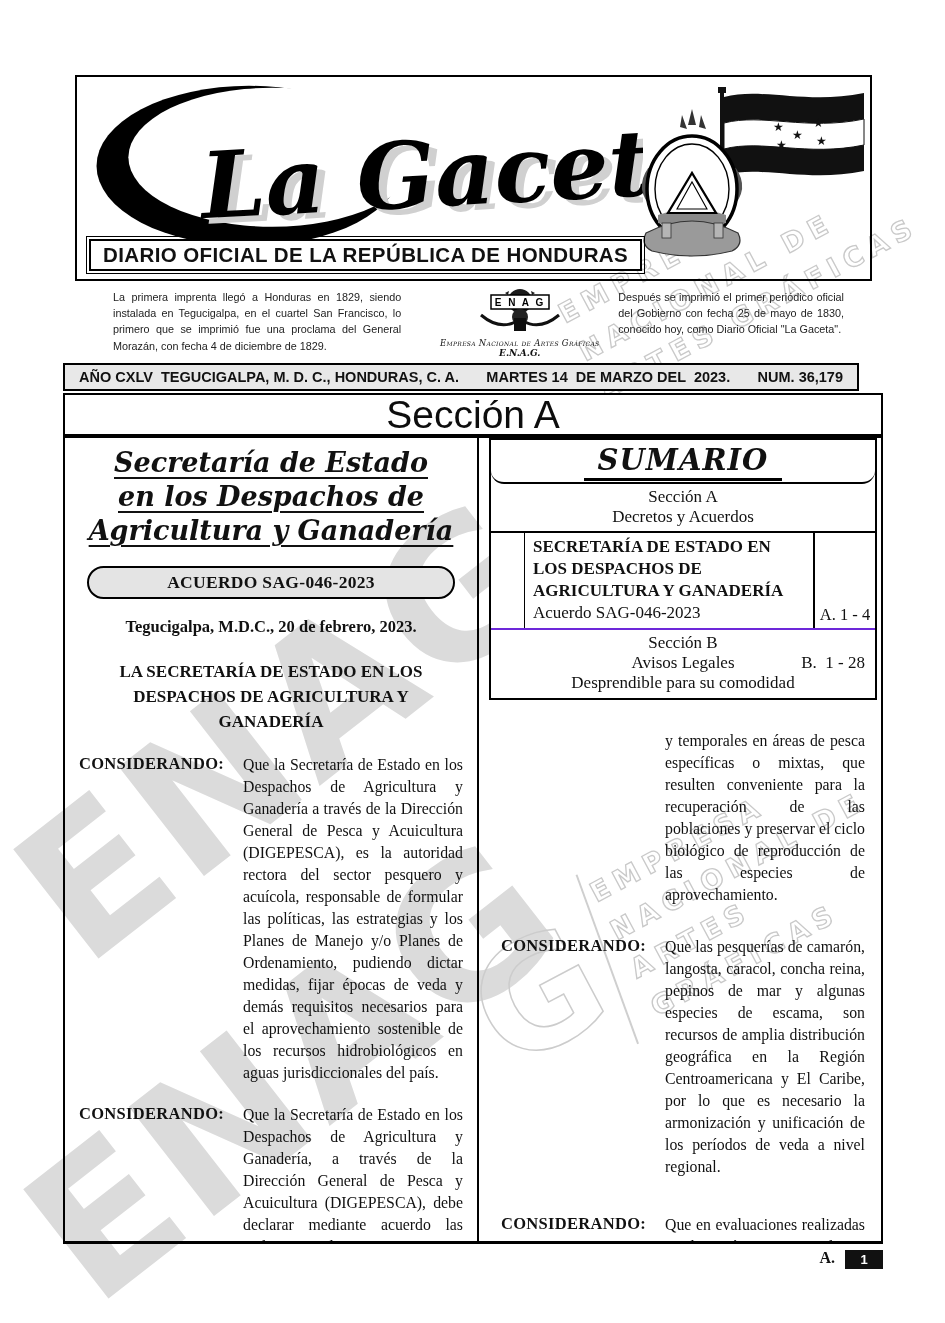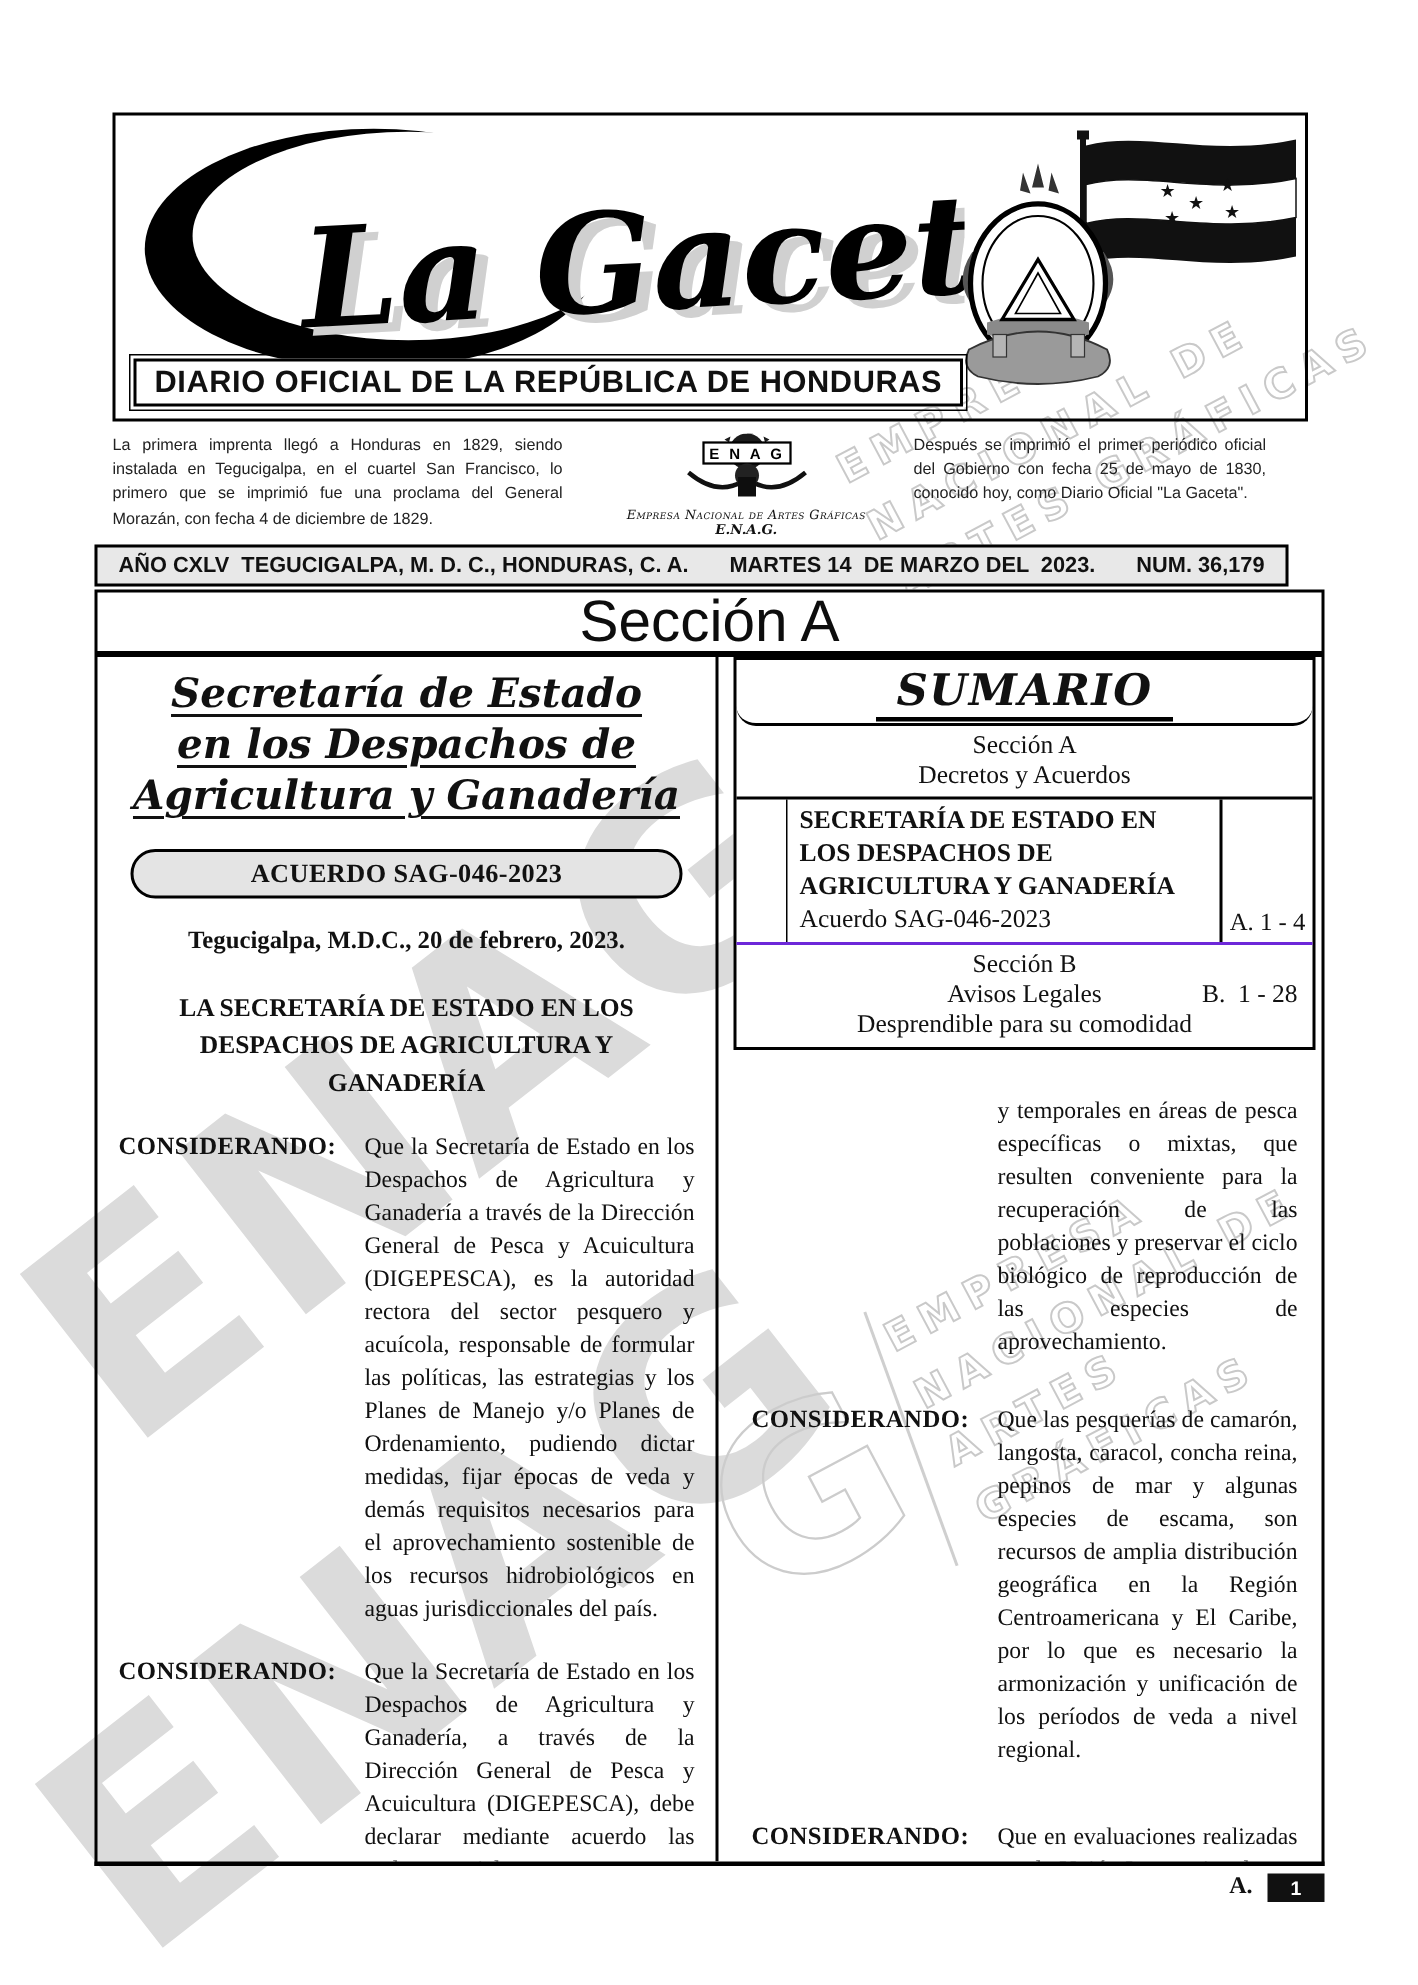--- a/index.html
+++ b/index.html
@@ -29,21 +29,21 @@
   .logo-svg { position:absolute; left:6px; top:4px; }
   .arms-svg { position:absolute; right:2px; top:4px; }
   .subtitle-box { position:absolute; left:12px; bottom:8px; border:2px solid #000; outline:1px solid #000;
                   outline-offset:2px; background:#fff; padding:2px 12px;
                   font-family:"Liberation Sans", sans-serif; font-weight:bold; font-size:20.5px; letter-spacing:0.4px; }
 
   
   .intro { left:75px; top:289px; width:797px; height:70px; display:flex; }
   .intro-text { font-family:"Liberation Sans", sans-serif; font-size:10.8px; line-height:1.5;
                 text-align:justify; color:#222; }
-  .intro-left { width:300px; }
+  .intro-left { width:300px; margin-left:38px; }
   .intro-center { width:205px; margin-left:20px; text-align:center; }
   .intro-right { width:235px; margin-left:auto; margin-right:28px; }
   .enag-caption { font-family:"DejaVu Serif", serif; font-style:italic; font-weight:normal;
                   font-variant:small-caps; font-size:8.5px; letter-spacing:0.3px; margin-top:1px; }
   .enag-abbr { font-family:"DejaVu Serif", serif; font-style:italic; font-weight:bold; font-size:9px; }
 
   
   .datebar { left:63px; top:363px; width:796px; height:28px; border:2px solid #000; background:#e8e8e8;
              display:flex; align-items:center; justify-content:space-between; padding:0 14px;
              font-family:"Liberation Sans", sans-serif; font-weight:bold; font-size:14.5px; }

